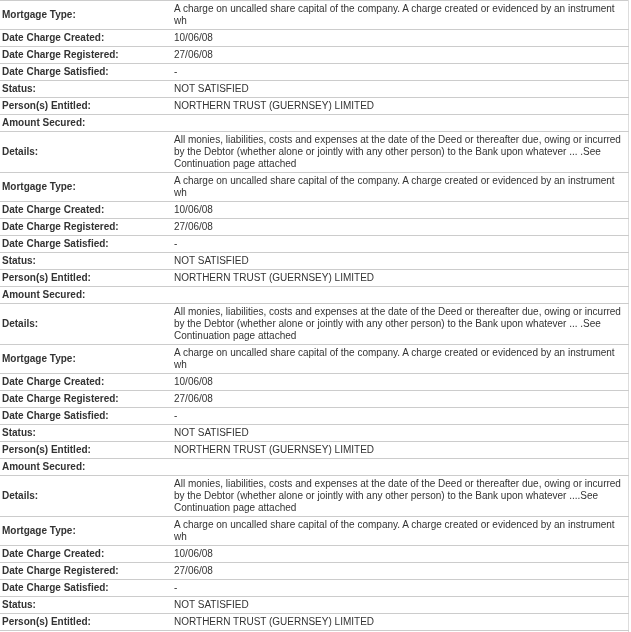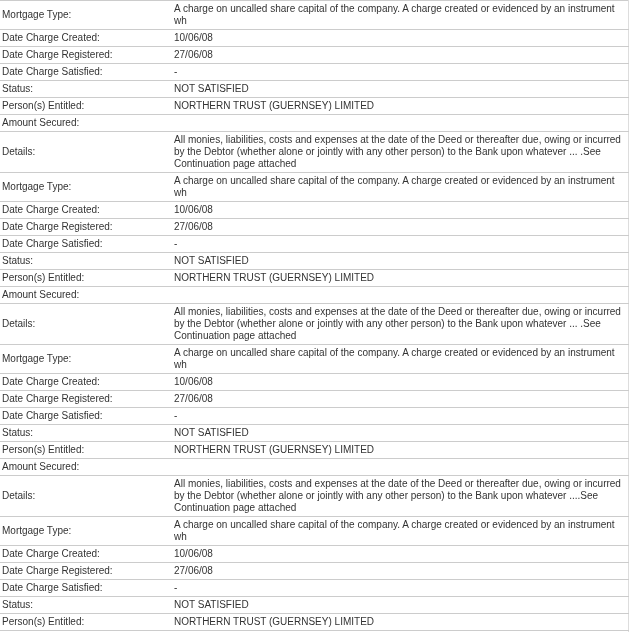--- a/index.html
+++ b/index.html
@@ -24,21 +24,21 @@
     border-bottom: 1px solid #cccccc;
   }
   table.records td {
     font-size: 10px;
     line-height: 12px;
     color: #333333;
     padding: 2px 4px 2px 2px;
   }
   td.lbl {
     width: 166px;
-    font-weight: normal;
+    font-weight: bold;
     vertical-align: middle;
     white-space: nowrap;
   }
   td.val {
     vertical-align: middle;
   }
 </style>
 </head>
 <body>
 

